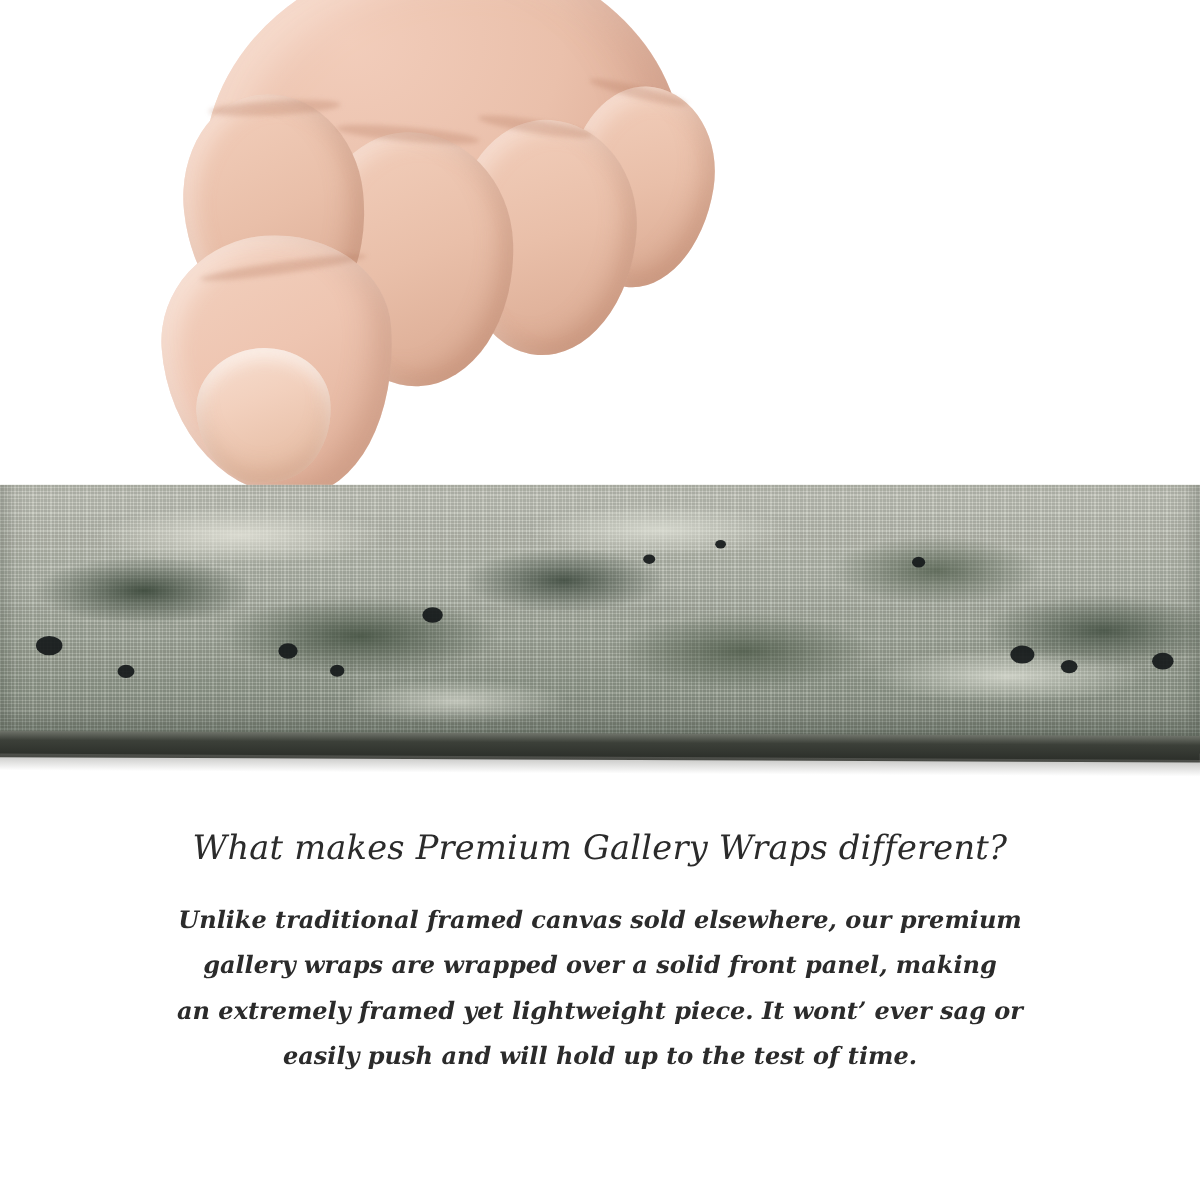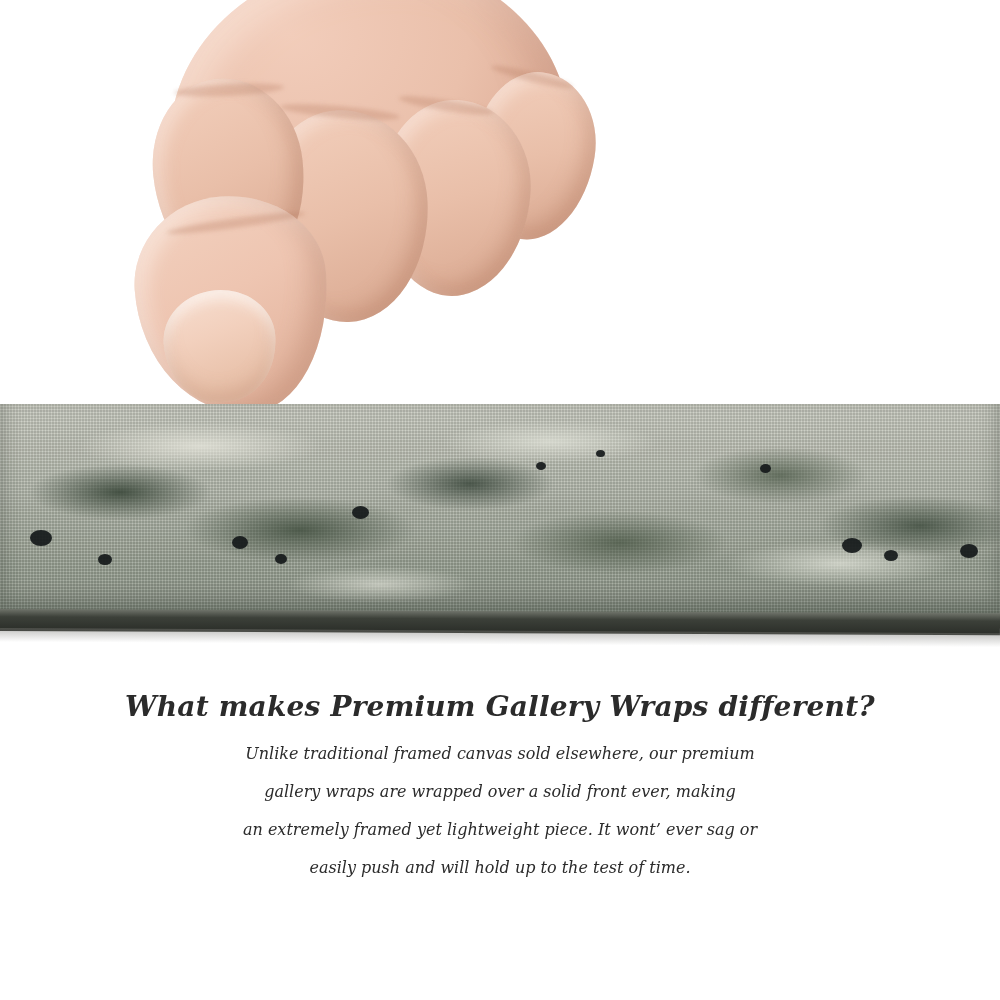--- a/index.html
+++ b/index.html
@@ -165,28 +165,28 @@
     left: 0;
     top: 690px;
     width: 1000px;
     text-align: center;
     color: #2b2b2b;
     font-family: "DejaVu Serif", serif;
     font-style: italic;
   }
   .caption .headline {
     font-size: 28px;
+    font-weight: 400;
+    letter-spacing: 0.2px;
+    margin-bottom: 24px;
+  }
+  .caption .body-line {
+    font-size: 20px;
+    line-height: 38px;
     font-weight: 700;
-    letter-spacing: 0.2px;
-    margin-bottom: 12px;
-  }
-  .caption .body-line {
-    font-size: 16px;
-    line-height: 38px;
-    font-weight: 400;
   }
 </style>
 </head>
 <body>
 
 <div class="page">
 
   <div class="photo">
 
     <div class="hand">
@@ -220,18 +220,18 @@
       </div>
       <div class="canvas-edge-dark"></div>
       <div class="canvas-shadow"></div>
     </div>
 
   </div>
 
   <div class="caption">
     <div class="headline">What makes Premium Gallery Wraps different?</div>
     <div class="body-line">Unlike traditional framed canvas sold elsewhere, our premium</div>
-    <div class="body-line">gallery wraps are wrapped over a solid front ever, making</div>
+    <div class="body-line">gallery wraps are wrapped over a solid front panel, making</div>
     <div class="body-line">an extremely framed yet lightweight piece. It wont’ ever sag or</div>
     <div class="body-line">easily push and will hold up to the test of time.</div>
   </div>
 
 </div>
 
 </body></html>

